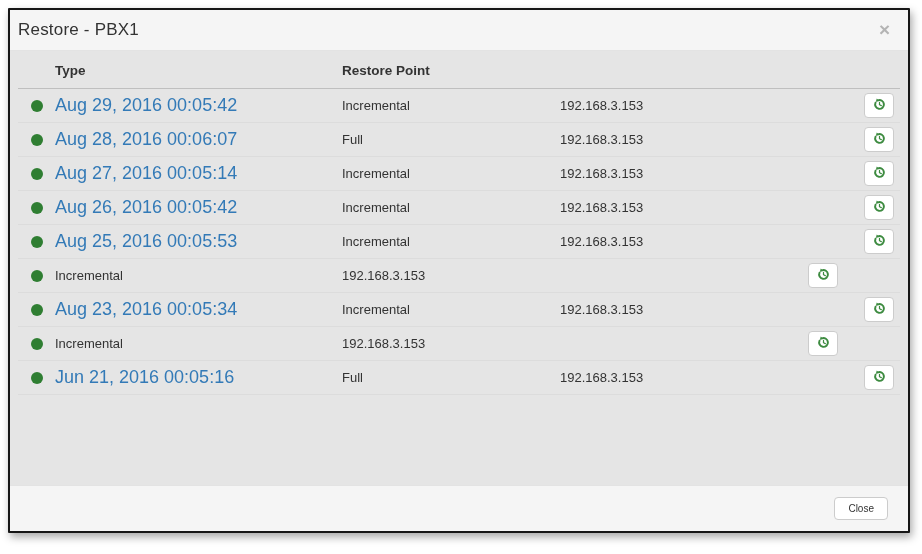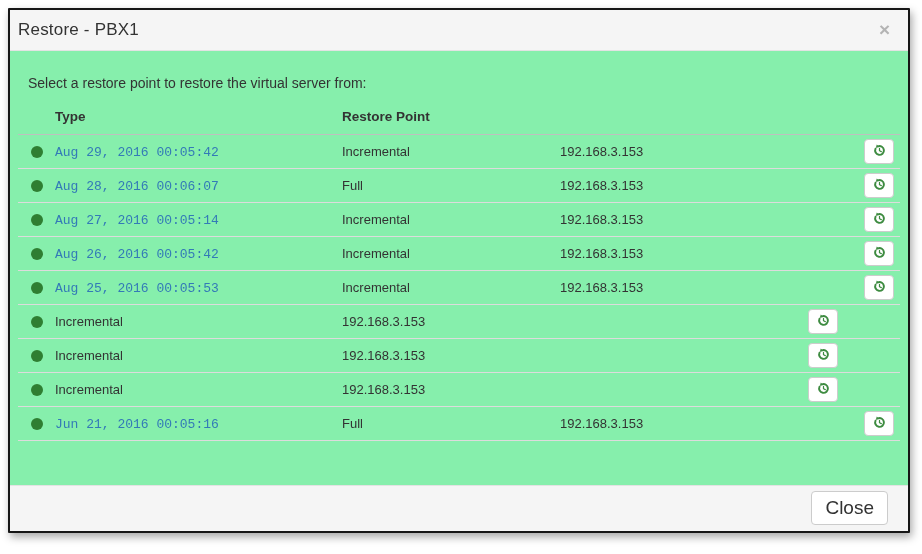--- a/index.html
+++ b/index.html
@@ -6,21 +6,21 @@
   html, body {
     width: 922px; height: 554px;
     background: #ffffff;
     font-family: "Liberation Sans", "DejaVu Sans", sans-serif;
     overflow: hidden;
   }
   .modal {
     position: absolute;
     left: 8px; top: 8px;
     width: 902px; height: 525px;
-    background: #86efac;
+    background: #e5e5e5;
     border: 2px solid #161616;
     border-radius: 1px;
     box-shadow: 2px 4px 8px rgba(0,0,0,0.35);
     display: flex;
     flex-direction: column;
   }
   .modal-header {
     background: #f5f5f5;
     border-bottom: 1px solid #e3e3e3;
     padding: 10px 12px 10px 8px;
@@ -79,22 +79,21 @@
   .cell { font-size: 13px; color: #333333; }
   .cell-status { display: flex; justify-content: center; }
   .status-dot {
     width: 12px; height: 12px;
     border-radius: 50%;
     background: var(--status-green, #2f7e32);
   }
   .restore-link {
     color: var(--link-blue, #337ab7);
     text-decoration: none;
-    font-size: 13px;
-    font-family: Liberation Mono, monospace;
+    font-size: 18px;
   }
   .cell-action { display: flex; justify-content: flex-end; padding-right: 6px; }
   .icon-btn {
     width: 30px; height: 25px;
     background: #ffffff;
     border: 1px solid #cccccc;
     border-radius: 4px;
     display: flex;
     align-items: center;
     justify-content: center;
@@ -109,39 +108,38 @@
     display: flex;
     justify-content: flex-end;
     align-items: center;
     height: 46px;
   }
   .close-btn {
     background: #ffffff;
     border: 1px solid #cccccc;
     border-radius: 4px;
     color: #333333;
-    font-size: 19px;
+    font-size: 10px;
     font-family: inherit;
     padding: 5px 13px;
     cursor: pointer;
     text-align: center;
   }
 </style>
 </head>
 <body>
 
 <div class="modal">
 
   <div class="modal-header">
     <div class="modal-title">Restore - PBX1</div>
     <button class="close-x">×</button>
   </div>
 
   <div class="modal-body">
-    <div class="intro-text">Select a restore point to restore the virtual server from:</div>
 
     <div class="rtable">
       <div class="rtable-row rtable-head">
         <div class="cell"></div>
         <div class="cell">Type</div>
         <div class="cell">Restore Point</div>
         <div class="cell"></div>
       </div>
       <div class="rtable-body">
   <div class="rtable-row">
@@ -270,20 +268,23 @@
           </svg>
         </span>
       </button>
     </div>
   </div>
 
   <div class="rtable-row">
     <div class="cell cell-status">
       <span class="status-dot"></span>
     </div>
+    <div class="cell">
+      <a href="#" class="restore-link">Aug 23, 2016 00:05:34</a>
+    </div>
     <div class="cell">Incremental</div>
     <div class="cell">192.168.3.153</div>
     <div class="cell cell-action">
       <button class="icon-btn">
         <span>
           <svg width="13" height="13" viewBox="0 0 16 16">
             <path d="M8 2.6 A5.4 5.4 0 1 1 4.2 4.2" fill="none" stroke="var(--icon-green,#3d8b40)" stroke-width="2.4" stroke-linecap="round" transform="rotate(-20 8 8)"></path>
             <path d="M4.6 0.6 L3.4 4.9 L7.6 3.4 Z" fill="var(--icon-green,#3d8b40)"></path>
             <path d="M8 5.4 L8 8.2 L10.2 9.4" fill="none" stroke="var(--icon-green,#3d8b40)" stroke-width="1.5" stroke-linecap="round"></path>
           </svg>

